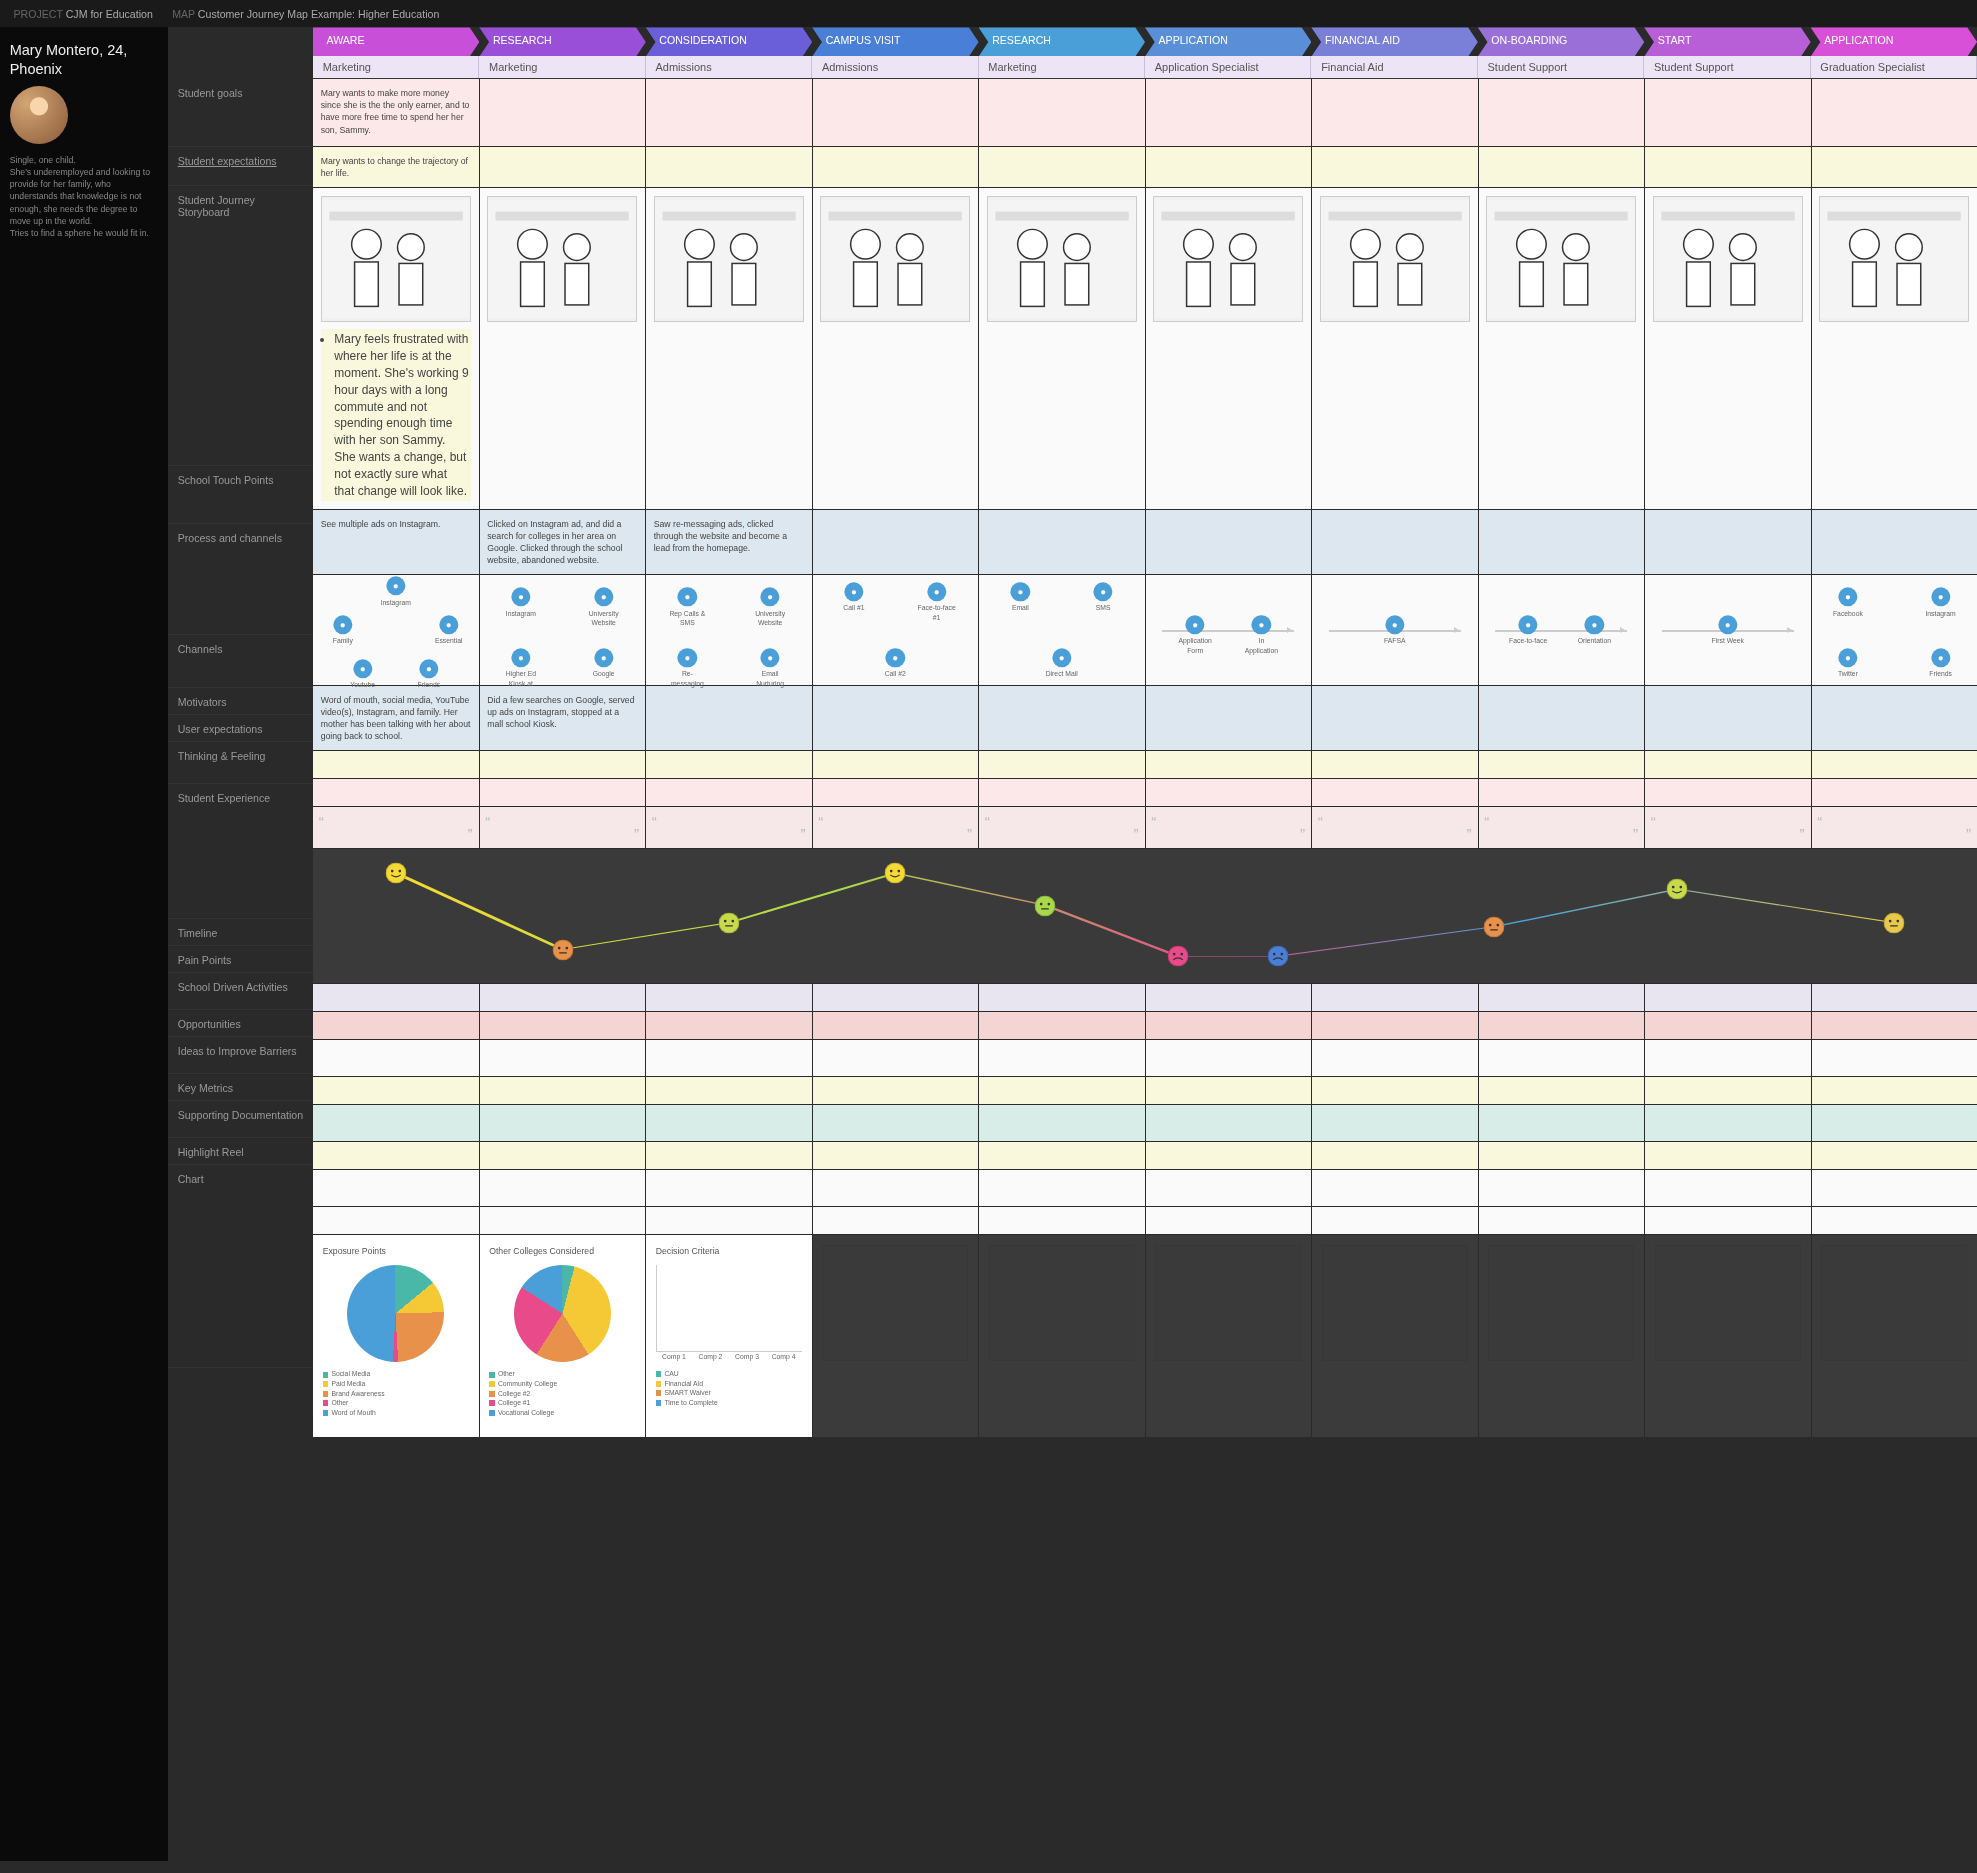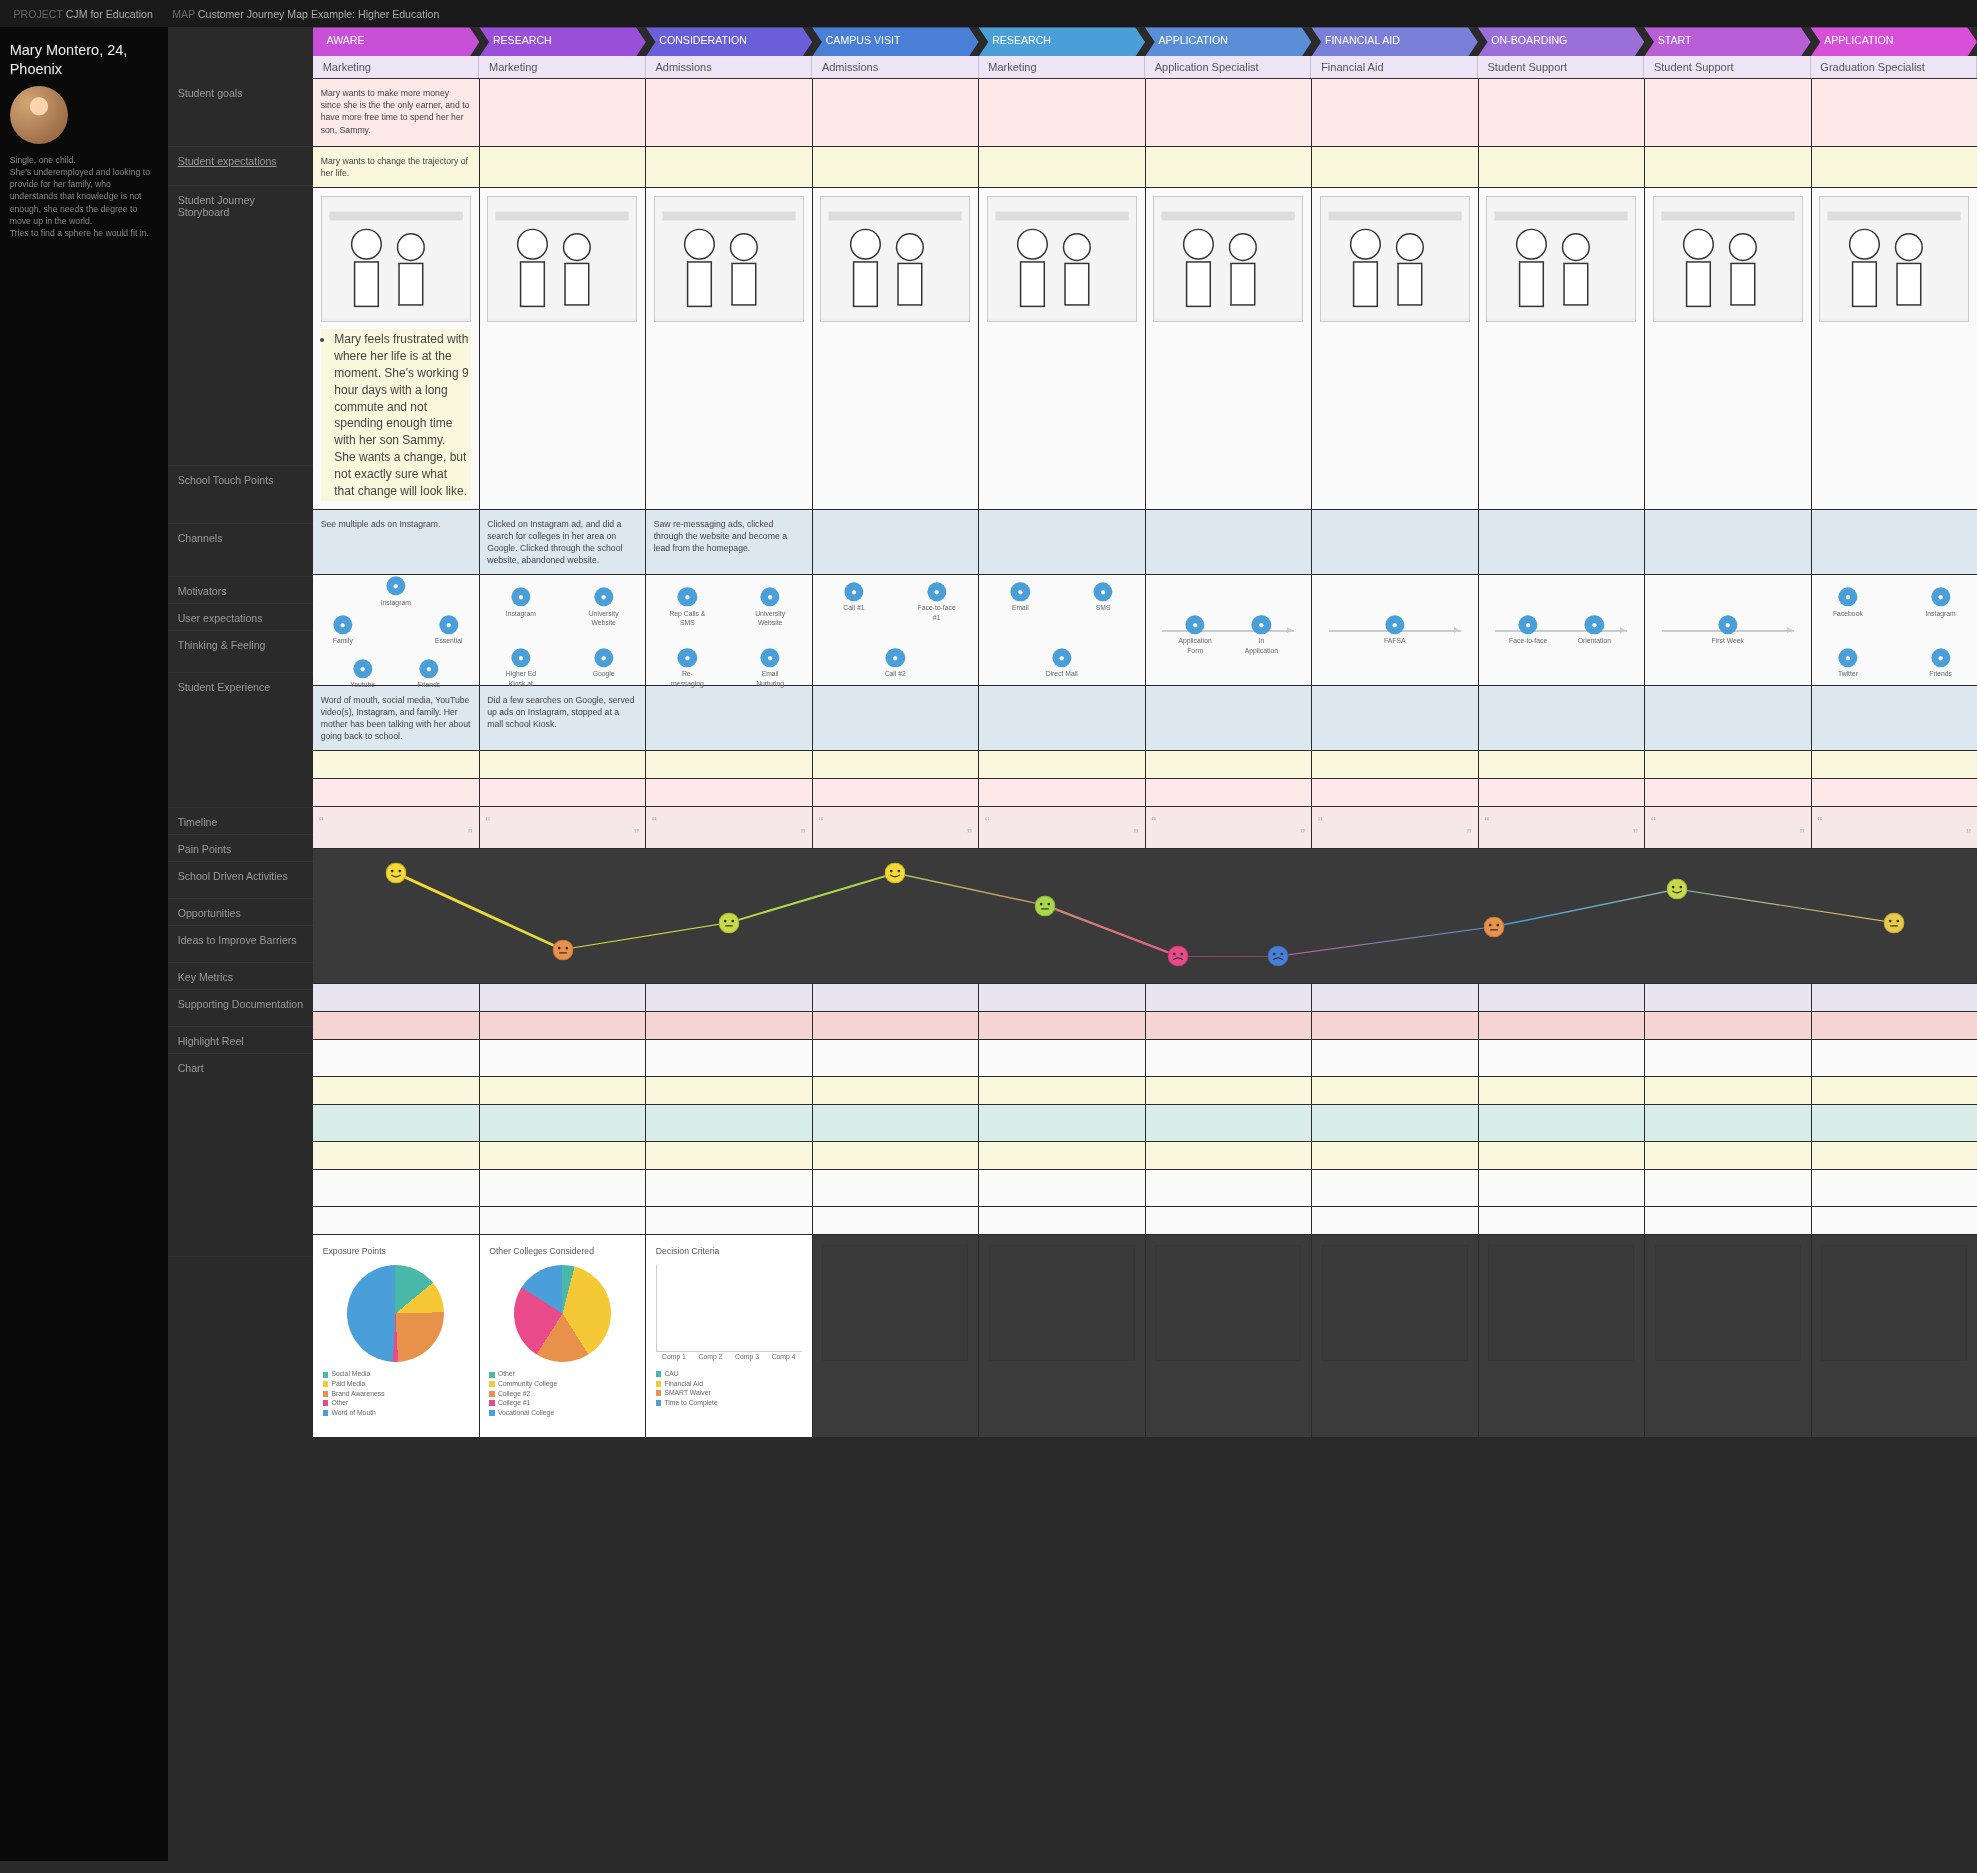--- a/index.html
+++ b/index.html
@@ -76,20 +76,21 @@
 She's underemployed and looking to provide for her family, who understands that knowledge is not enough, she needs the degree to move up in the world.
 Tries to find a sphere he would fit in.</div>
   </div>
 
   <div class="rowlabels" id="rowlabels">
       <div style="height: 52px;"></div>
       <div class="rowlabel" style="height: 68px;">Student goals</div>
       <div class="rowlabel" style="height: 39px; text-decoration: underline;">Student expectations</div>
       <div class="rowlabel" style="height: 280px;">Student Journey Storyboard</div>
       <div class="rowlabel" style="height: 58px;">School Touch Points</div>
+      <div class="rowlabel" style="height: 111px;">Process and channels</div>
       <div class="rowlabel" style="height: 53px;">Channels</div>
       <div class="rowlabel" style="height: 27px;">Motivators</div>
       <div class="rowlabel" style="height: 27px;">User expectations</div>
       <div class="rowlabel" style="height: 42px;">Thinking &amp; Feeling</div>
       <div class="rowlabel" style="height: 135px;">Student Experience</div>
       <div class="rowlabel" style="height: 27px;">Timeline</div>
       <div class="rowlabel" style="height: 27px;">Pain Points</div>
       <div class="rowlabel" style="height: 37px;">School Driven Activities</div>
       <div class="rowlabel" style="height: 27px;">Opportunities</div>
       <div class="rowlabel" style="height: 37px;">Ideas to Improve Barriers</div>

